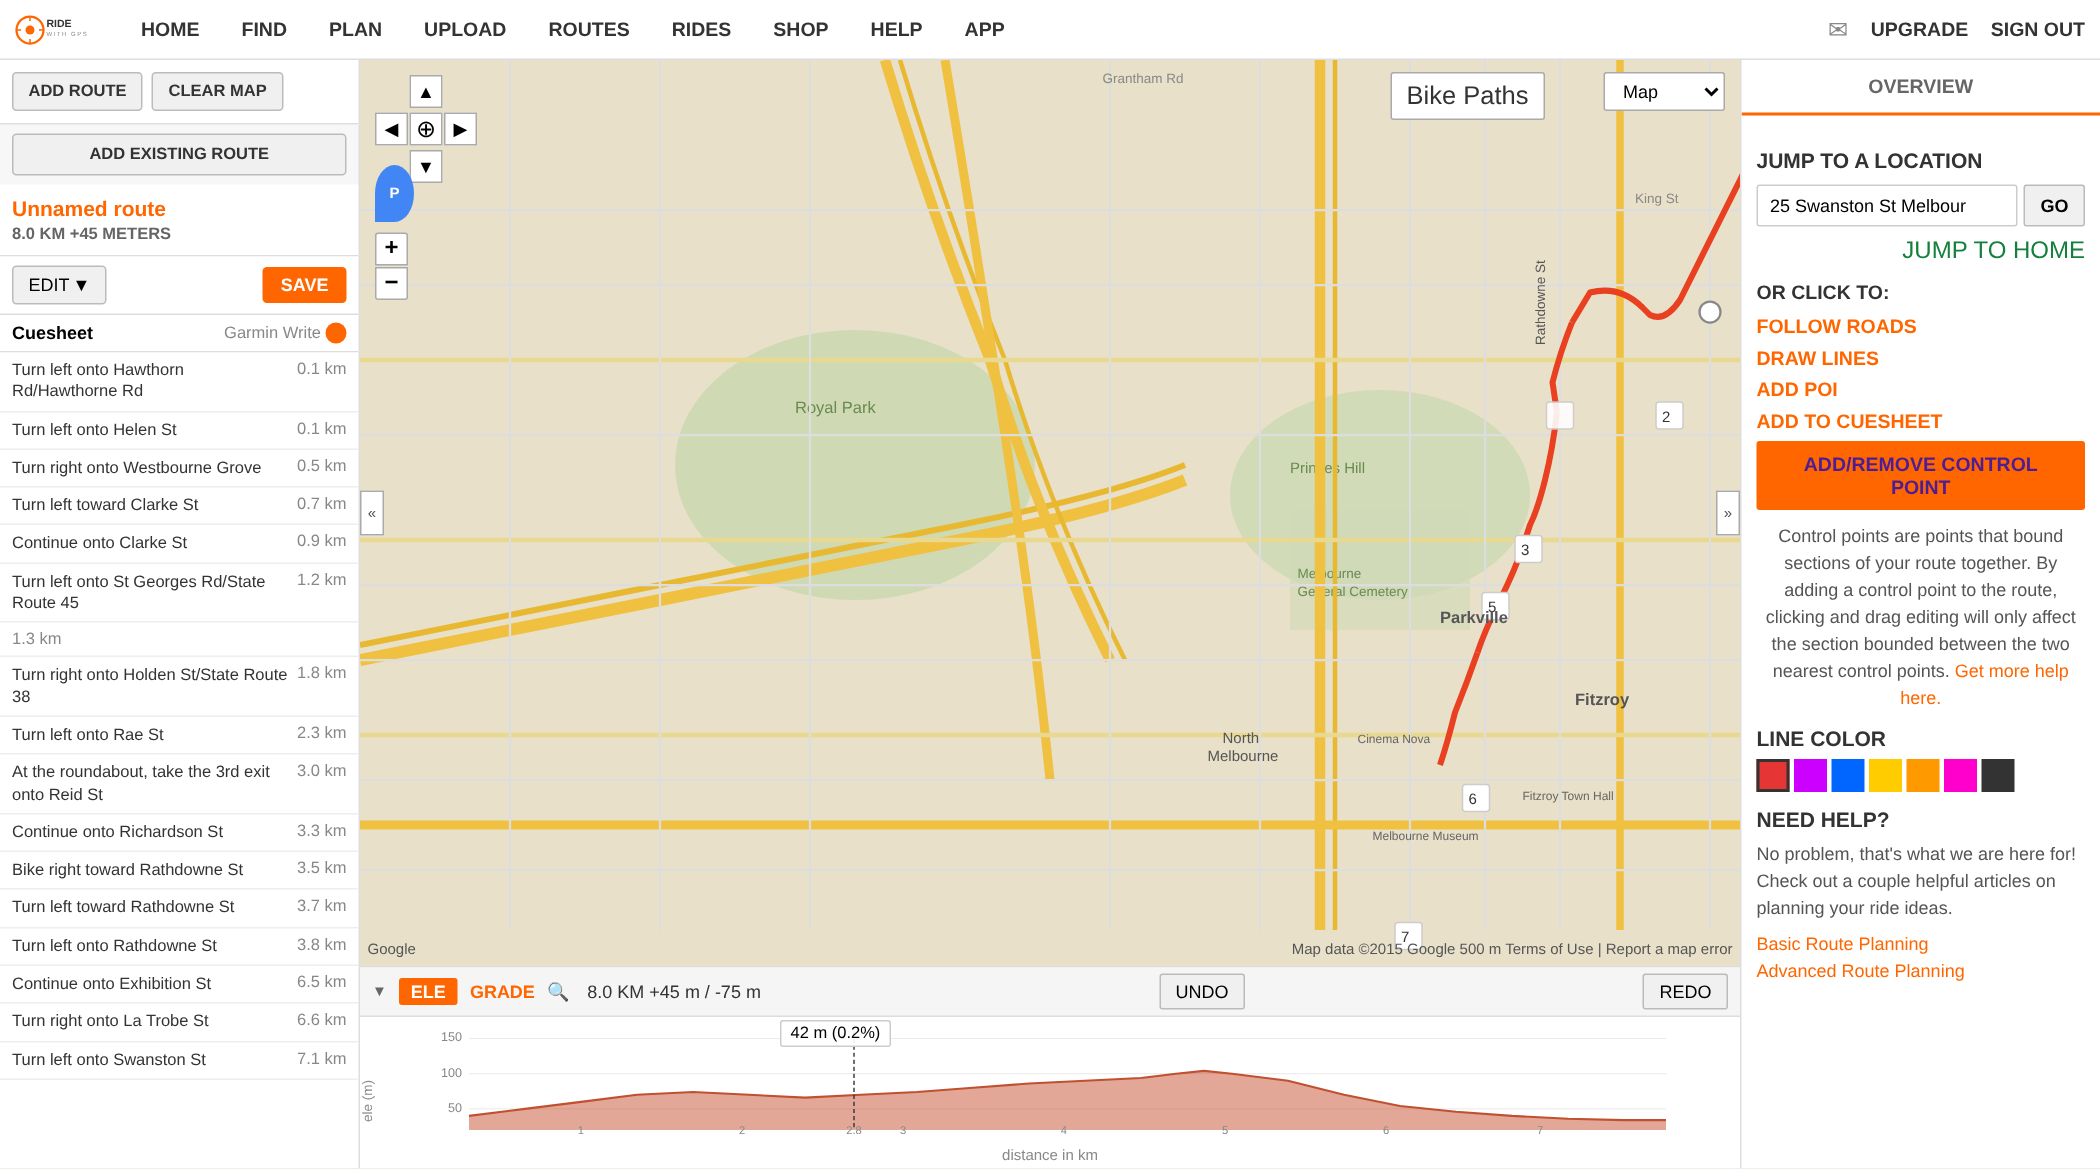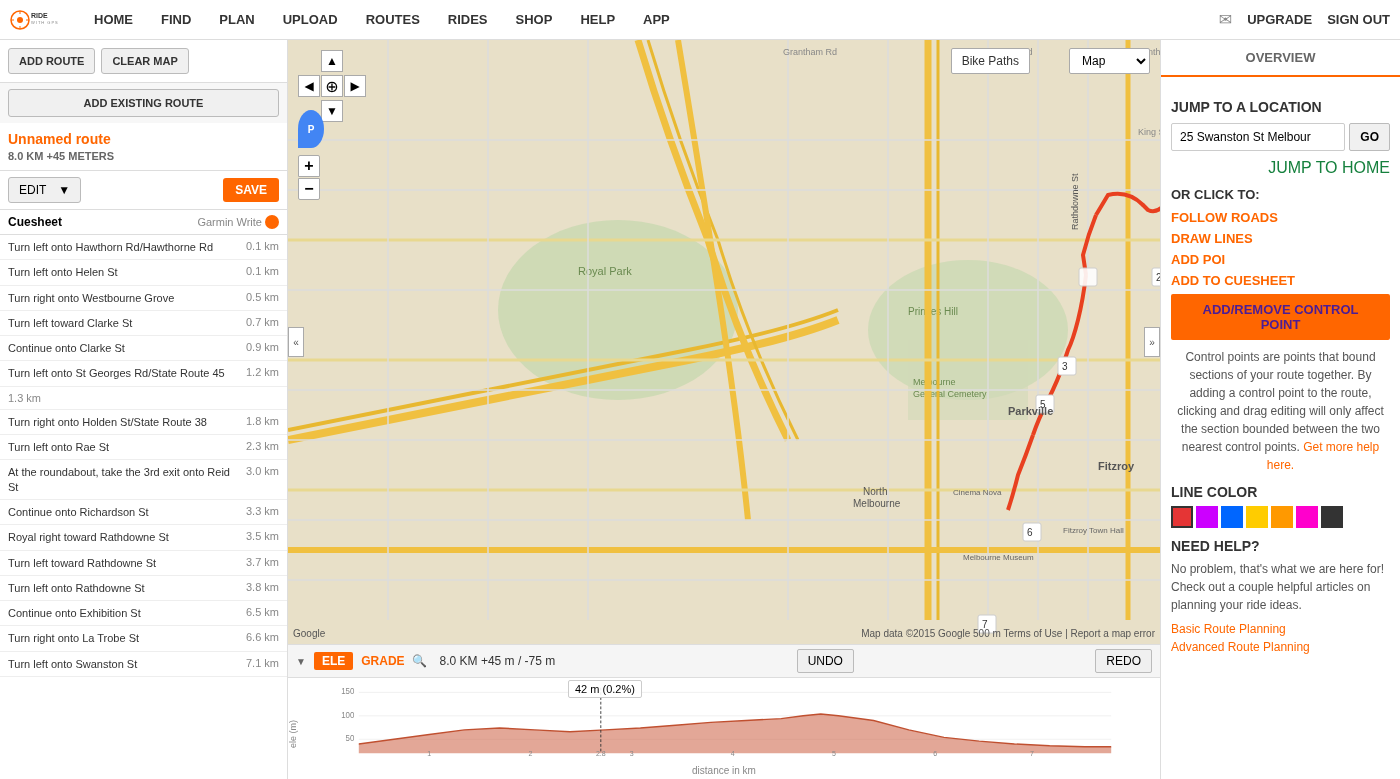--- a/index.html
+++ b/index.html
@@ -20,21 +20,21 @@
     }
     .nav-right { margin-left: auto; display: flex; align-items: center; gap: 15px; }
     .nav-right-link { font-size: 13px; color: #333; font-weight: bold; text-transform: uppercase; cursor: pointer; }
     .upgrade-link { color: #333; }
 
     
     #main { display: flex; height: calc(779px - 40px); }
 
     
     #left-panel {
-      width: 288px; background: #f7f7f7; border-right: 1px solid #ddd;
+      width: 240px; background: #f7f7f7; border-right: 1px solid #ddd;
       display: flex; flex-direction: column; overflow: hidden; flex-shrink: 0;
     }
     #toolbar {
       display: flex; gap: 6px; padding: 8px; border-bottom: 1px solid #ddd; background: #fff;
     }
     .tb-btn {
       padding: 6px 10px; font-size: 11px; font-weight: bold; border: 1px solid #bbb;
       background: #f0f0f0; cursor: pointer; color: #333; text-transform: uppercase;
       border-radius: 3px;
     }
@@ -42,21 +42,21 @@
       margin: 6px 8px; padding: 7px 10px; font-size: 11px; font-weight: bold;
       border: 1px solid #bbb; background: #f0f0f0; cursor: pointer; color: #333;
       text-transform: uppercase; border-radius: 3px;
     }
     #route-info { padding: 8px; border-bottom: 1px solid #ddd; background: #fff; }
     #route-name { color: #f60; font-size: 14px; font-weight: bold; margin-bottom: 3px; }
     #route-stats { font-size: 11px; color: #666; font-weight: bold; }
     #edit-save { display: flex; align-items: center; justify-content: space-between; padding: 6px 8px; background: #fff; border-bottom: 1px solid #ddd; }
     .edit-btn {
       padding: 5px 10px; font-size: 12px; border: 1px solid #bbb; background: #f0f0f0;
-      cursor: pointer; border-radius: 3px; display: flex; align-items: center; gap: 12px;
+      cursor: pointer; border-radius: 3px; display: flex; align-items: center; gap: 2px;
     }
     .save-btn {
       padding: 5px 12px; font-size: 12px; background: #f60; color: #fff;
       border: none; cursor: pointer; border-radius: 3px; font-weight: bold;
     }
 
     #cuesheet-header {
       display: flex; justify-content: space-between; align-items: center;
       padding: 5px 8px; background: #fff; border-bottom: 1px solid #ddd;
     }
@@ -320,21 +320,21 @@
         </div>
         <div class="cue-item">
           <span class="cue-text">At the roundabout, take the 3rd exit onto Reid St</span>
           <span class="cue-dist">3.0 km</span>
         </div>
         <div class="cue-item">
           <span class="cue-text">Continue onto Richardson St</span>
           <span class="cue-dist">3.3 km</span>
         </div>
         <div class="cue-item">
-          <span class="cue-text">Royal right toward Rathdowne St</span>
+          <span class="cue-text">Bike right toward Rathdowne St</span>
           <span class="cue-dist">3.5 km</span>
         </div>
         <div class="cue-item">
           <span class="cue-text">Turn left toward Rathdowne St</span>
           <span class="cue-dist">3.7 km</span>
         </div>
         <div class="cue-item">
           <span class="cue-text">Turn left onto Rathdowne St</span>
           <span class="cue-dist">3.8 km</span>
         </div>
@@ -476,21 +476,21 @@
       <div id="streetview-icon" style="position:absolute; top:70px; left:10px; z-index:10; width:26px; height:38px; background:#4285f4; border-radius:50% 50% 50% 0; cursor:pointer; display:flex; align-items:center; justify-content:center; color:#fff; font-size:10px; font-weight:bold;">P</div>
 
       <div id="zoom-controls" style="position:absolute; top:115px; left:10px; z-index:10;">
         <div style="width:22px; height:22px; background:#fff; border:1px solid #aaa; display:flex; align-items:center; justify-content:center; cursor:pointer; font-size:16px; font-weight:bold; border-radius:2px 2px 0 0; margin-bottom:1px;">+</div>
         <div style="width:22px; height:22px; background:#fff; border:1px solid #aaa; display:flex; align-items:center; justify-content:center; cursor:pointer; font-size:16px; font-weight:bold; border-radius:0 0 2px 2px;">−</div>
       </div>
 
       <div id="map-collapse-left" style="position:absolute; top:50%; left:0; transform:translateY(-50%); z-index:10; background:#fff; border:1px solid #aaa; cursor:pointer; width:16px; height:30px; display:flex; align-items:center; justify-content:center; font-size:10px; color:#555;">«</div>
       <div id="map-collapse-right" style="position:absolute; top:50%; right:0; transform:translateY(-50%); z-index:10; background:#fff; border:1px solid #aaa; cursor:pointer; width:16px; height:30px; display:flex; align-items:center; justify-content:center; font-size:10px; color:#555;">»</div>
 
-      <button id="bike-paths-btn" style="position:absolute; top:8px; right:130px; z-index:10; padding:5px 10px; background:#fff; border:1px solid #aaa; cursor:pointer; font-size:12px; color:#333; border-radius:2px;">Bike Paths</button>
+      <button id="bike-paths-btn" style="position:absolute; top:8px; right:130px; z-index:10; padding:5px 10px; background:#fff; border:1px solid #aaa; cursor:pointer; font-size:17px; color:#333; border-radius:2px;">Bike Paths</button>
 
       <select id="map-type-select" style="position:absolute; top:8px; right:10px; z-index:10; background:#fff; border:1px solid #aaa; padding:4px 8px; font-size:12px; cursor:pointer; border-radius:2px;">
         <option>Map</option>
         <option>Satellite</option>
         <option>Terrain</option>
       </select>
 
       <div id="google-attr" style="position:absolute; bottom:5px; left:5px; font-size:10px; color:#555; z-index:10;">Google</div>
       <div id="map-data-attr" style="position:absolute; bottom:5px; right:5px; font-size:10px; color:#555; z-index:10;">Map data ©2015 Google    500 m    Terms of Use | Report a map error</div>
     </div>

